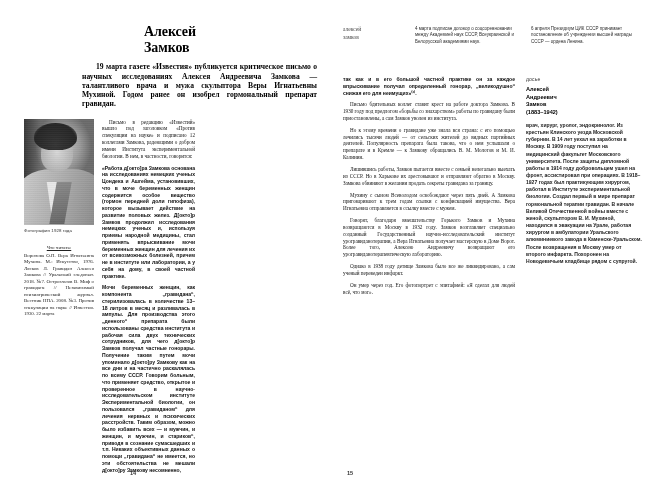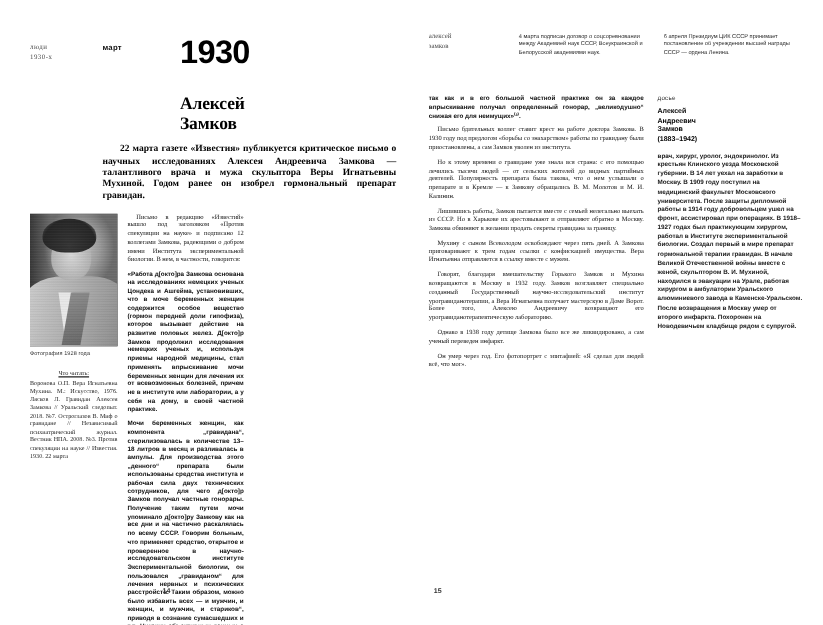--- a/index.html
+++ b/index.html
@@ -177,37 +177,29 @@
   .folio-left{left:130px;}
   .folio-right{left:18px;}
 </style>
 </head>
 <body>
 
 <div class="spread">
 
   <div class="page page-left">
 
-    <div class="lp-head">
-      <div class="run-head">
-        <div>люди</div>
-        <div>1930-х</div>
-      </div>
-      <div class="month">март</div>
-      <div class="year">1930</div>
-    </div>
 
     <div class="titlewrap">
       <h1 class="headline">
         <span>Алексей</span>
         <span>Замков</span>
       </h1>
     </div>
 
-    <p class="lead">22 марта газете «Известия» публикуется критическое письмо о научных исследованиях Алексея Андреевича Замкова — талантливого врача и мужа скульптора Веры Игнатьевны Мухиной. Годом ранее он изобрел гормональный препарат гравидан.</p>
+    <p class="lead">19 марта газете «Известия» публикуется критическое письмо о научных исследованиях Алексея Андреевича Замкова — талантливого врача и мужа скульптора Веры Игнатьевны Мухиной. Годом ранее он изобрел гормональный препарат гравидан.</p>
 
     <div class="lp-body">
 
       <div class="col-photo">
         <div class="photo">
           <div class="shadowL"></div>
           <div class="suit"></div>
           <div class="shirt"></div>
           <div class="lapel"></div>
           <div class="face"></div>

